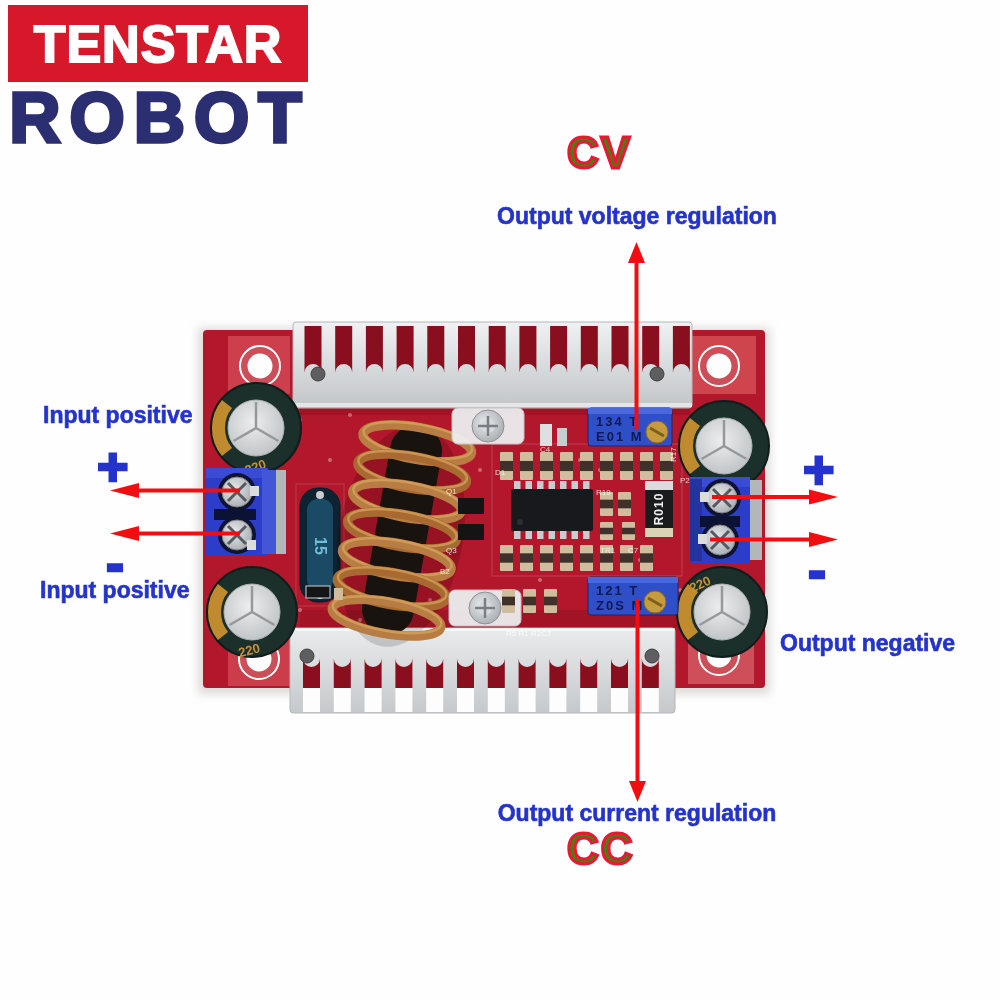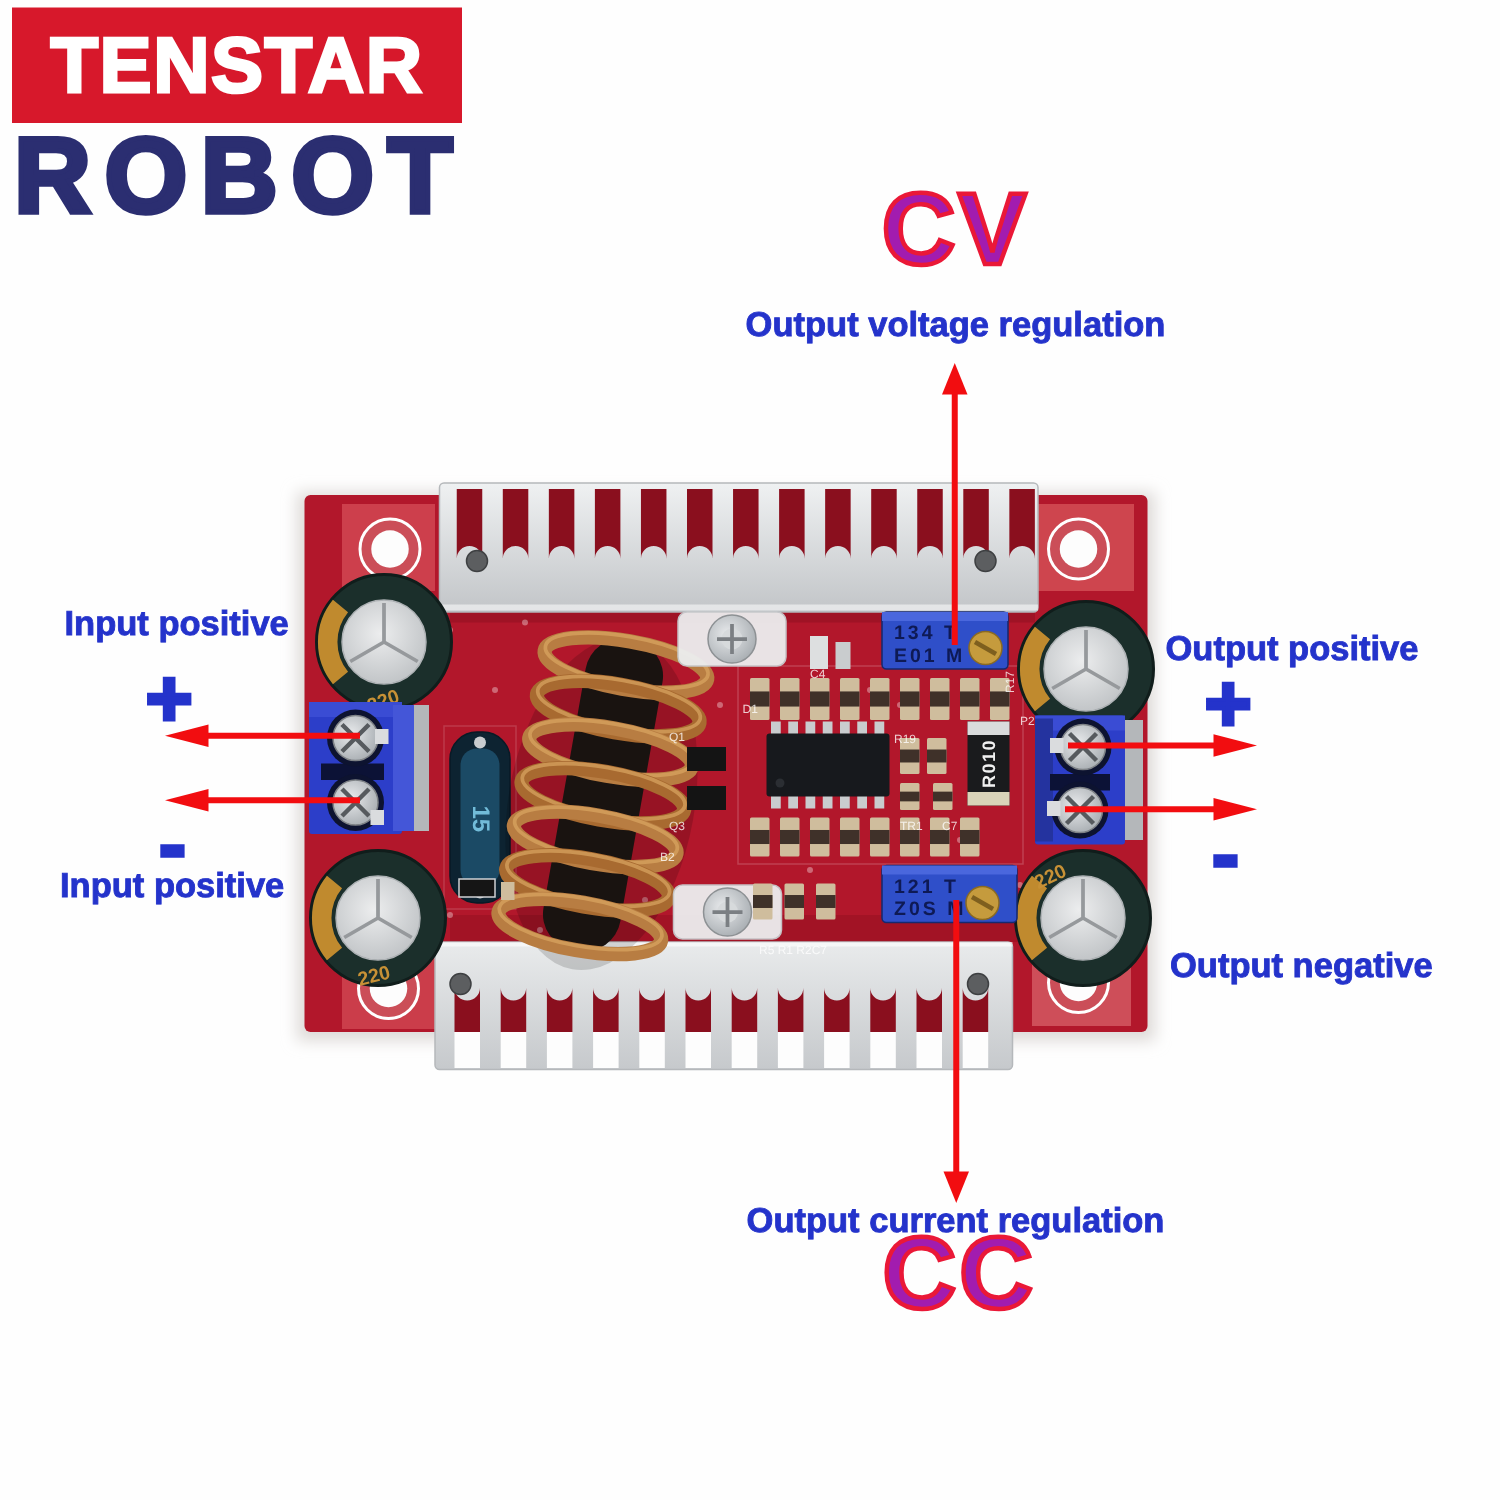--- a/index.html
+++ b/index.html
@@ -4,21 +4,21 @@
 <style>
   html,body{margin:0;padding:0;background:#fff;}
   .canvas{position:relative;width:1000px;height:1000px;background:#fefefe;overflow:hidden;
           font-family:"Liberation Sans","DejaVu Sans",sans-serif;}
   .board-svg{position:absolute;left:0;top:0;width:1000px;height:1000px;}
   .abs{position:absolute;}
   .blue-label{color:#2433cb;font-weight:700;font-size:23px;white-space:nowrap;
               -webkit-text-stroke:0.6px #2433cb;}
   .sign{color:#2433cb;font-weight:700;font-size:54px;line-height:54px;
         -webkit-text-stroke:2.5px #2433cb;}
-  .big-red{color:#a21caf;font-weight:700;font-size:68px;line-height:62px;text-align:center;
+  .big-red{color:#4d7c0f;font-weight:700;font-size:44px;line-height:62px;
            -webkit-text-stroke:3px #ea1837;letter-spacing:2px;}
   .centered{text-align:center;}
   .logo-box{left:8px;top:5px;width:300px;height:77px;background:#d7182b;}
   .logo-top{width:100%;height:77px;line-height:79px;text-align:center;color:#ffffff;
             font-weight:700;font-size:52px;letter-spacing:1px;-webkit-text-stroke:2px #ffffff;}
   .logo-bottom{left:8px;top:82px;width:304px;text-align:center;color:#2b2e71;font-weight:700;
                font-size:71px;line-height:72px;letter-spacing:9px;-webkit-text-stroke:3.5px #2b2e71;}
   .cv-title{left:567px;top:122px;width:140px;}
   .cv-label{left:470px;top:203px;width:334px;}
   .cc-label{left:470px;top:800px;width:334px;}
@@ -430,20 +430,19 @@
   <div class="abs logo-bottom">ROBOT</div>
 
   <div class="abs big-red cv-title">CV</div>
   <div class="abs blue-label centered cv-label">Output voltage regulation</div>
 
   <div class="abs blue-label input-top">Input positive</div>
   <div class="abs sign plus-left">+</div>
   <div class="abs sign minus-left">-</div>
   <div class="abs blue-label input-bottom">Input positive</div>
 
-  <div class="abs blue-label output-top">Output positive</div>
   <div class="abs sign plus-right">+</div>
   <div class="abs sign minus-right">-</div>
   <div class="abs blue-label output-bottom">Output negative</div>
 
   <div class="abs blue-label centered cc-label">Output current regulation</div>
   <div class="abs big-red cc-title">CC</div>
 </div>
 
 </body></html>

